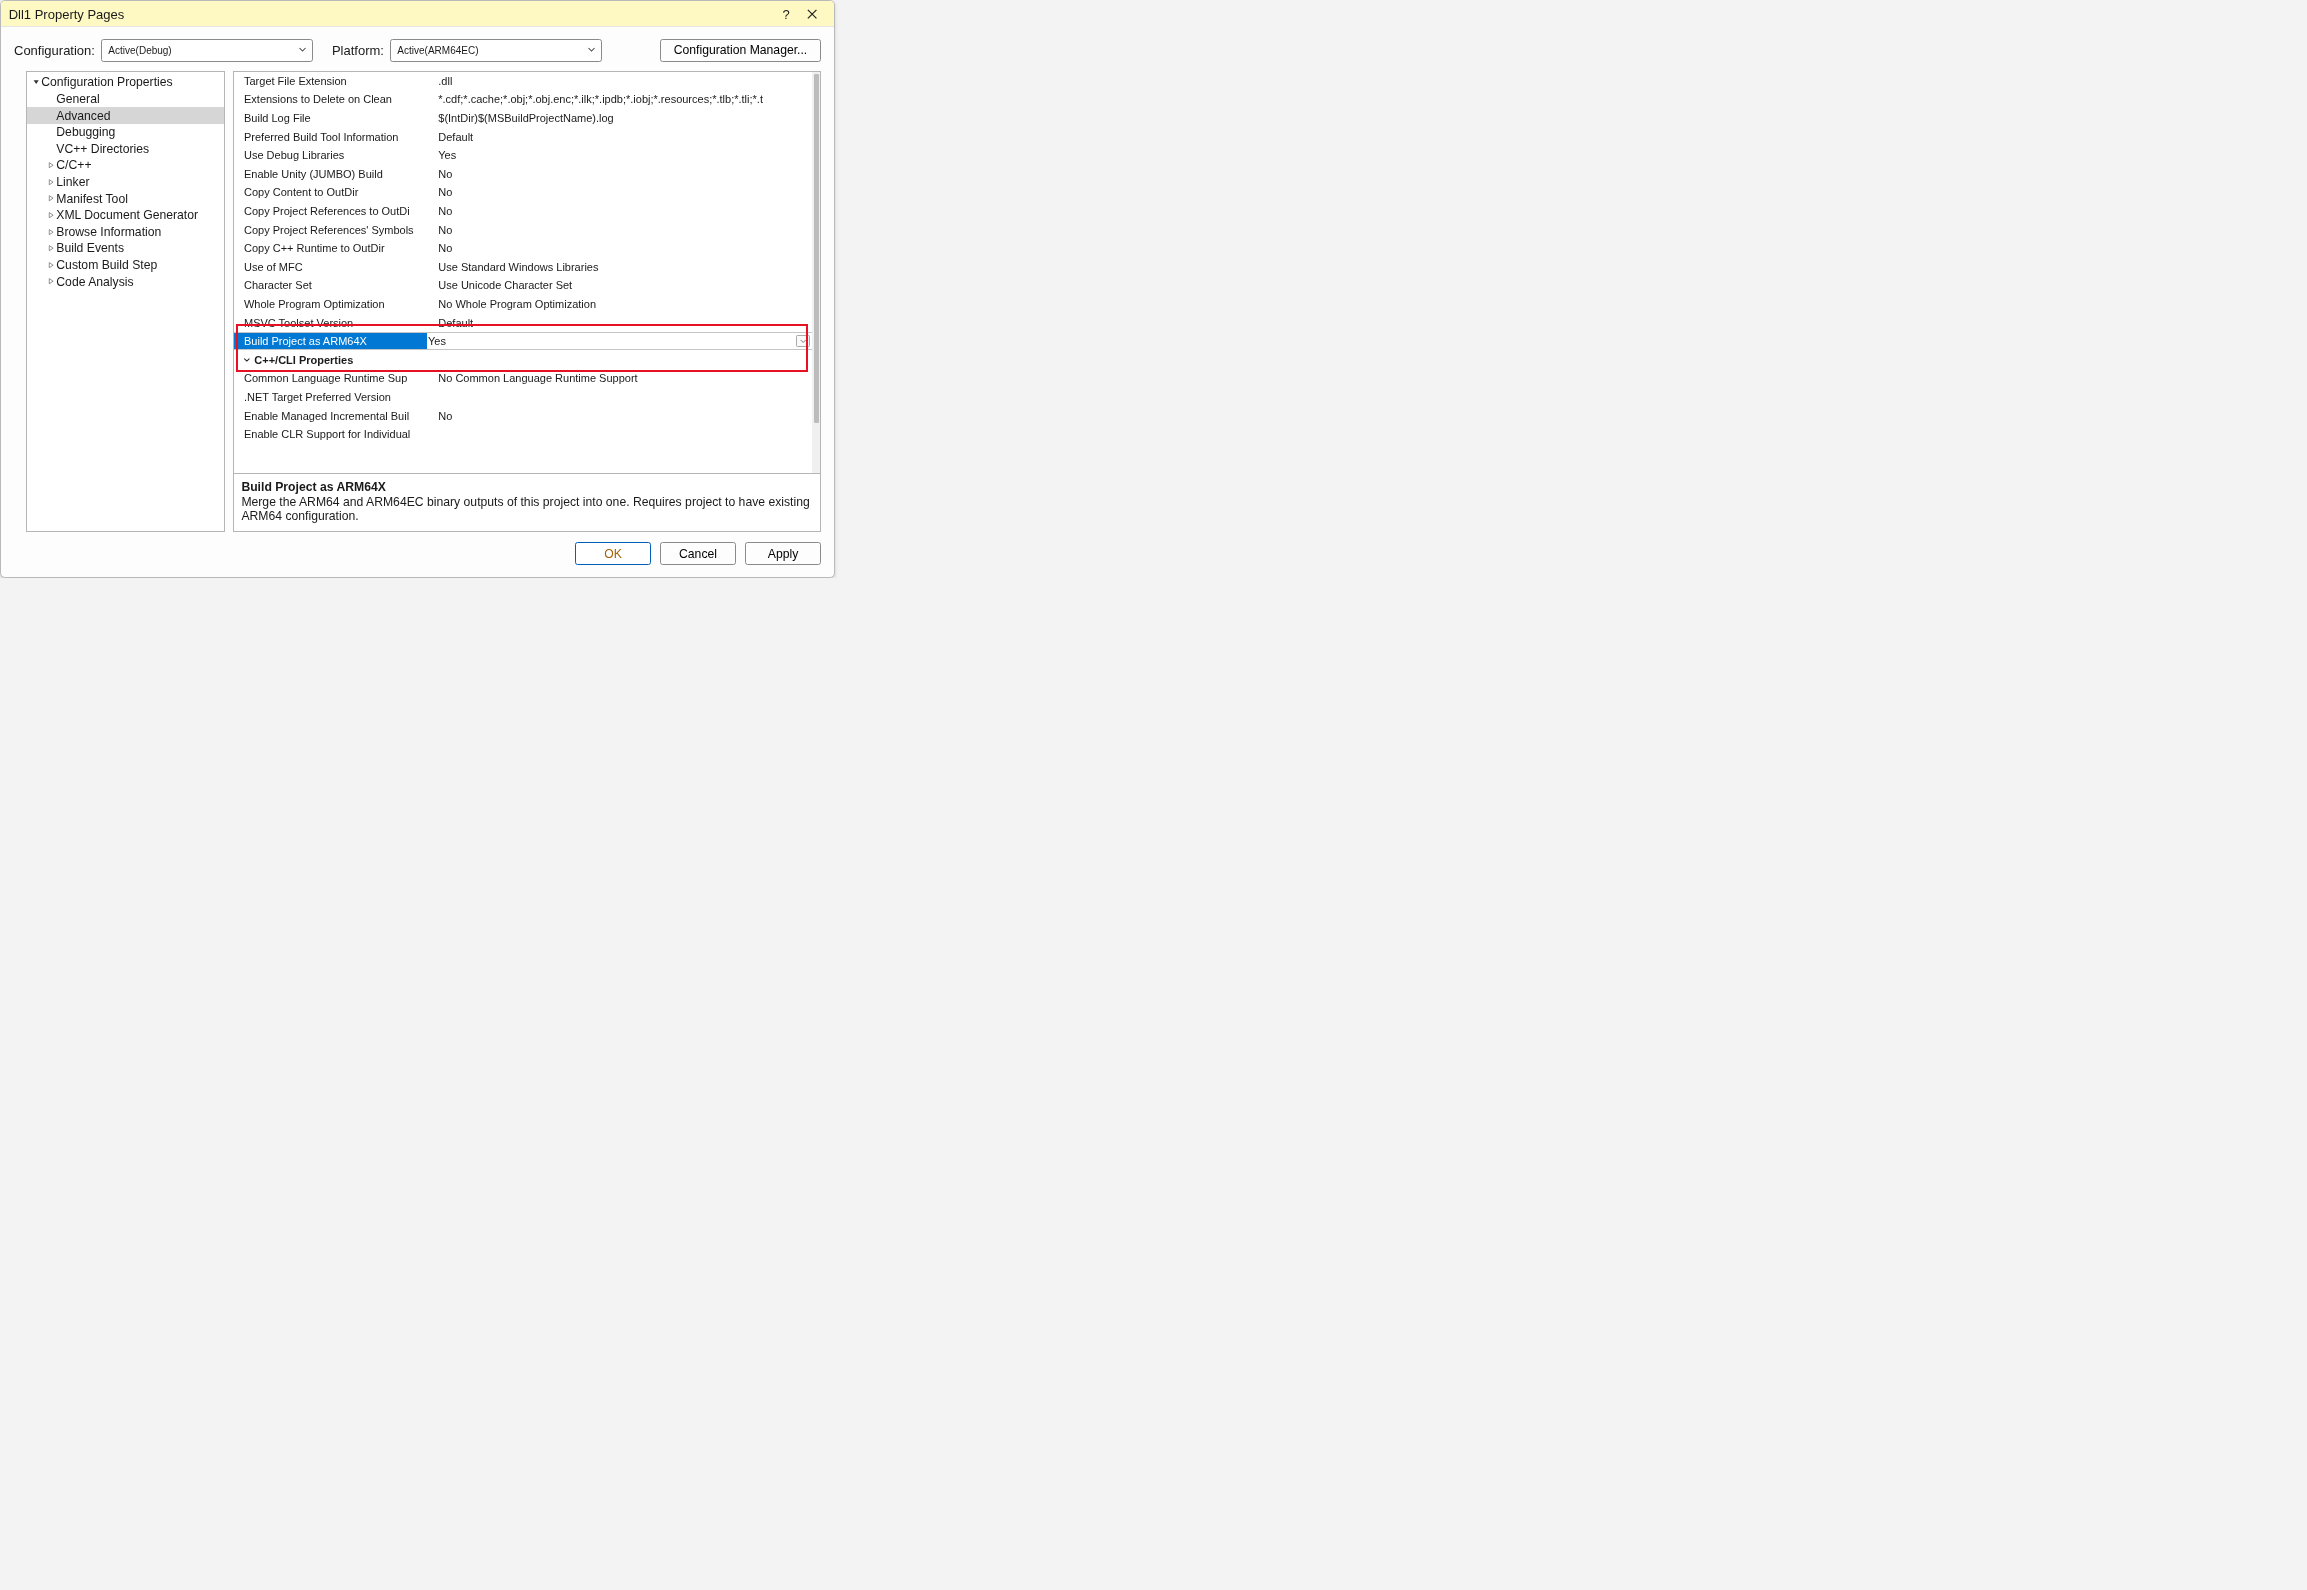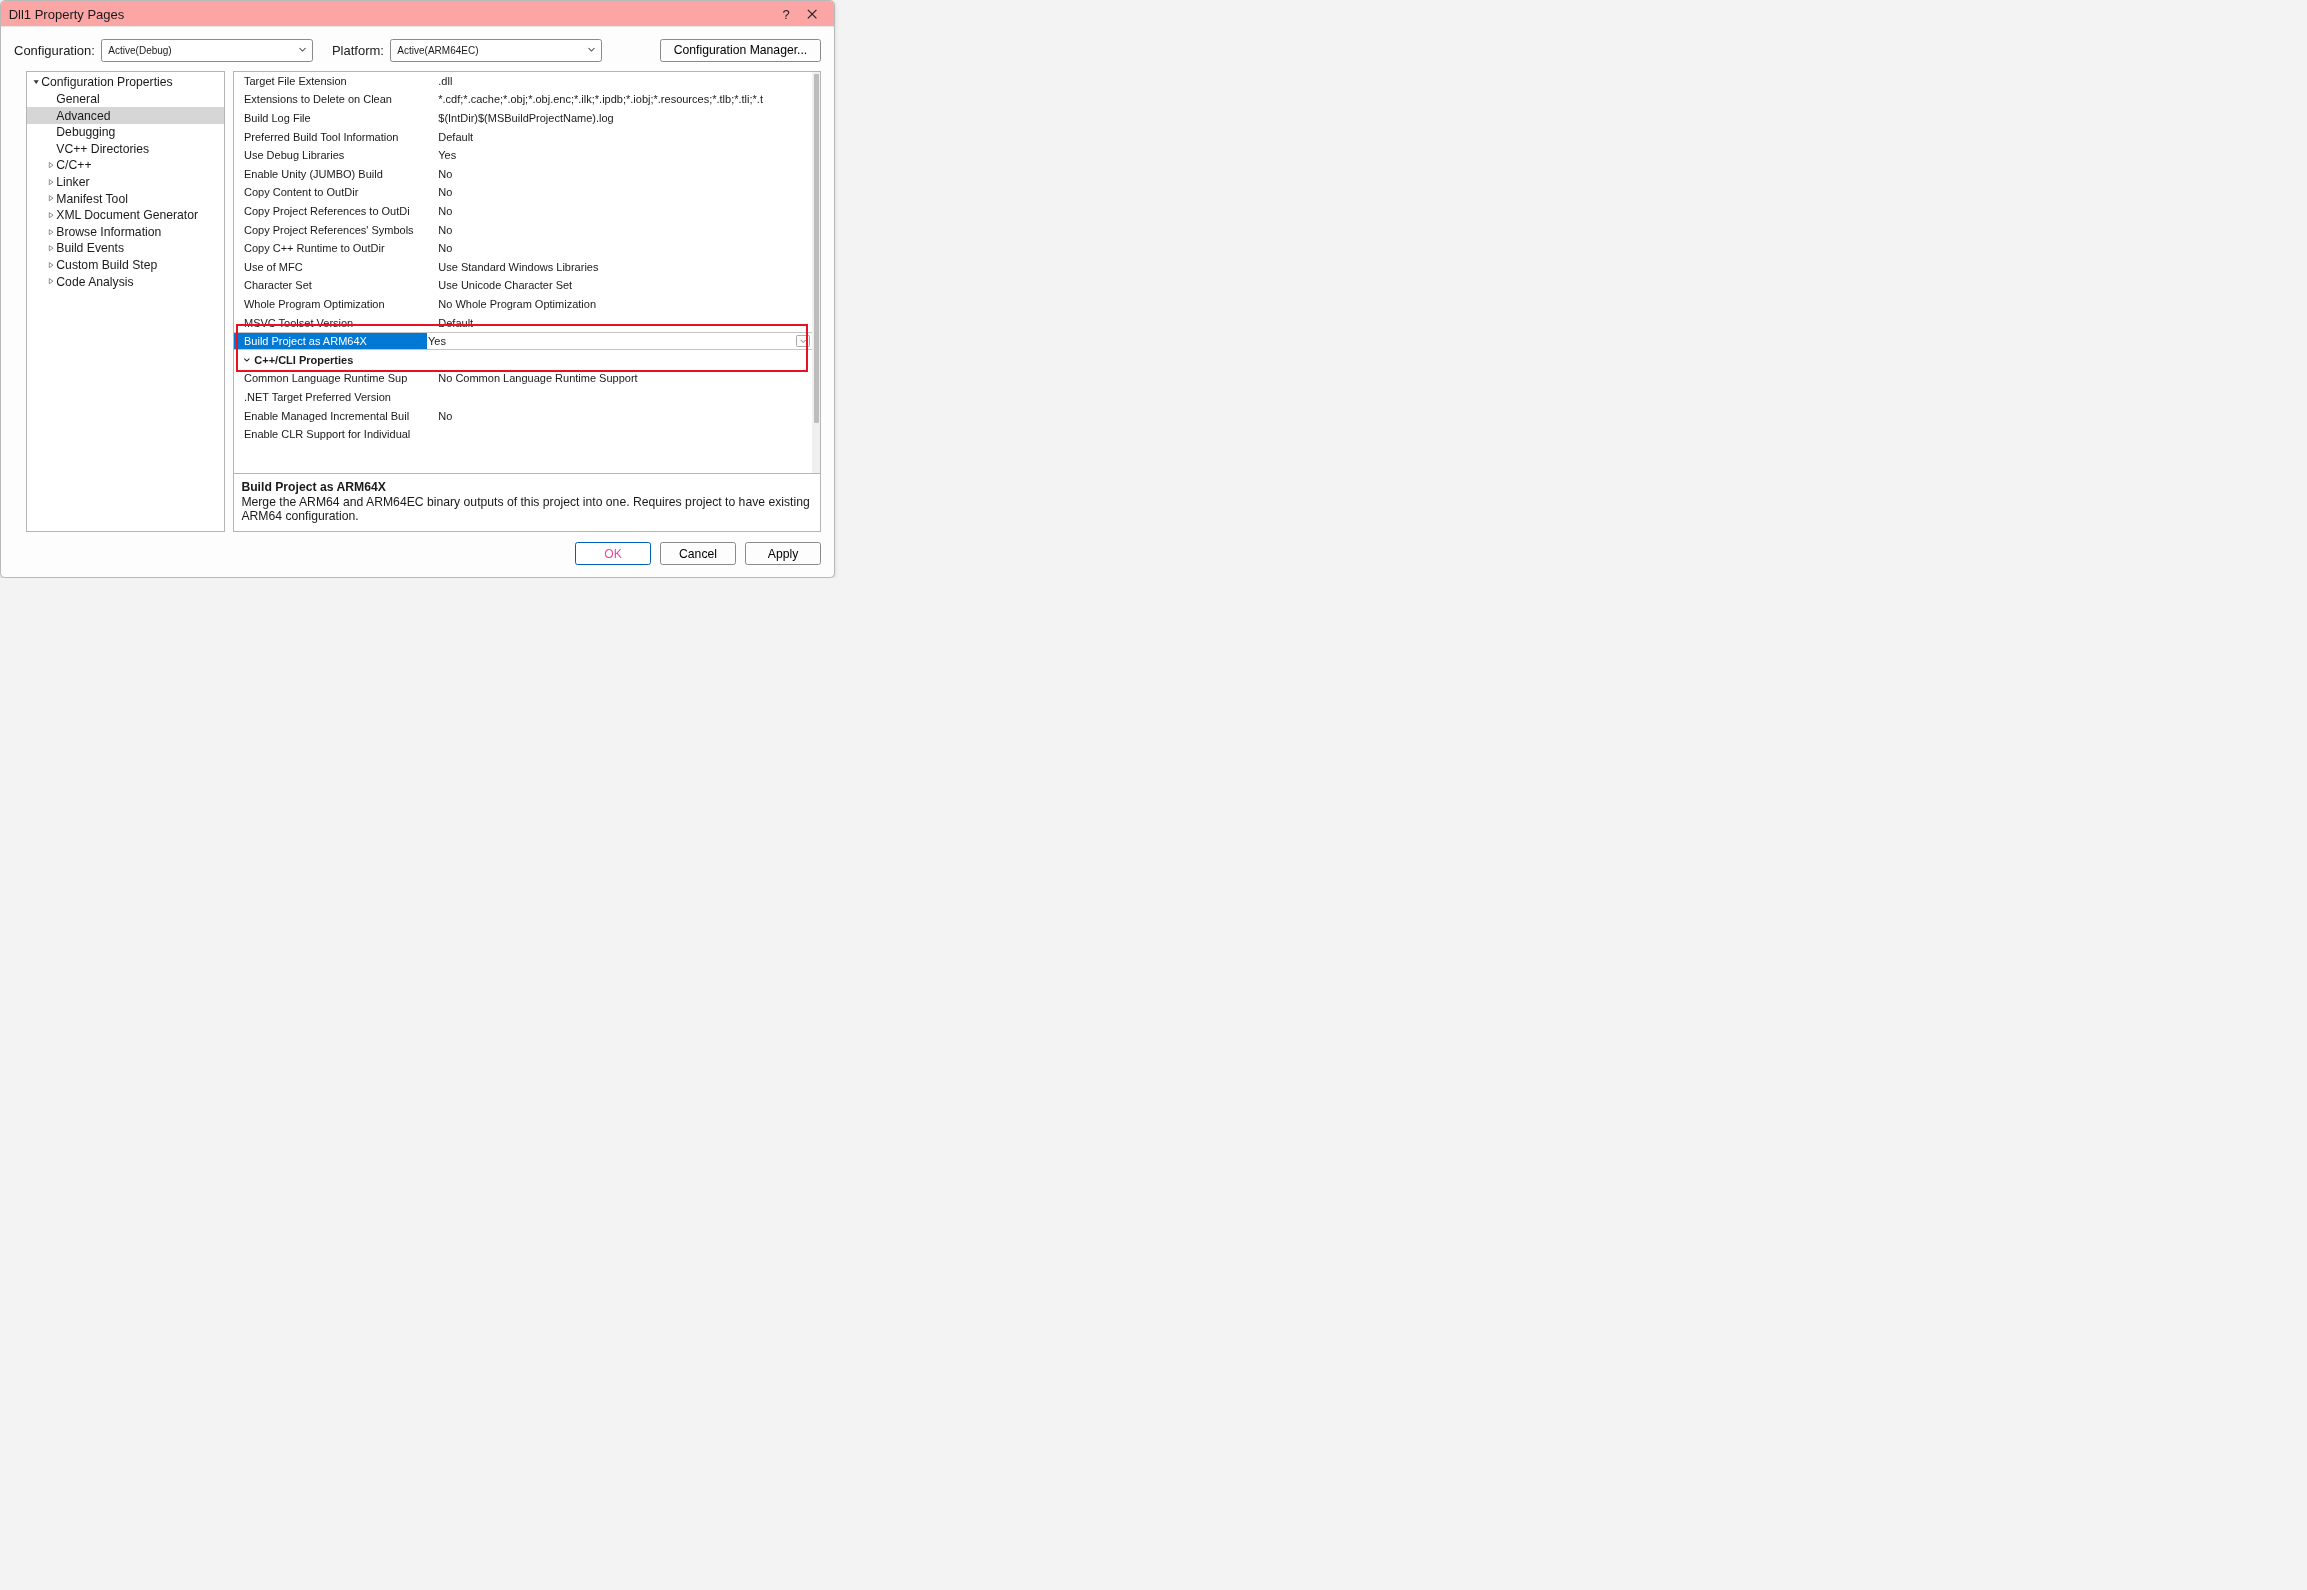--- a/index.html
+++ b/index.html
@@ -19,21 +19,21 @@
     border-radius: 5.1px;
     box-shadow: 0 1.3px 3.9px rgba(0,0,0,0.15);
     display: flex;
     flex-direction: column;
     overflow: hidden;
   }
   .titlebar {
     display: flex;
     align-items: center;
     padding: 5.1px 9px 3.9px 7.7px;
-    background: #fca5a5;
+    background: #fef9c3;
     border-bottom: 0.6px solid #e5e5e5;
   }
   .titlebar .title { flex: 1; font-size: 13px; }
   .titlebar .help, .titlebar .close {
     width: 26px; text-align: center; font-size: 13px;
     cursor: pointer; user-select: none;
   }
   .titlebar .close { font-size: 14px; }
   .toprow {
     display: flex;
@@ -60,21 +60,21 @@
     border-radius: 2.6px;
     background: #fdfdfd;
     padding: 3.9px 11.6px;
     height: 23px;
     font-size: 12.2px;
     cursor: pointer;
     display: inline-flex; align-items: center; justify-content: center;
   }
   .btn.primary {
     border: 0.6px solid #005fb8;
-    color: #ec4899;
+    color: #a16207;
     background: #fff;
   }
   .main {
     flex: 1;
     display: flex;
     gap: 7.7px;
     padding: 0 13px 0 13px;
     min-height: 0;
     margin-left: 12px;
   }

